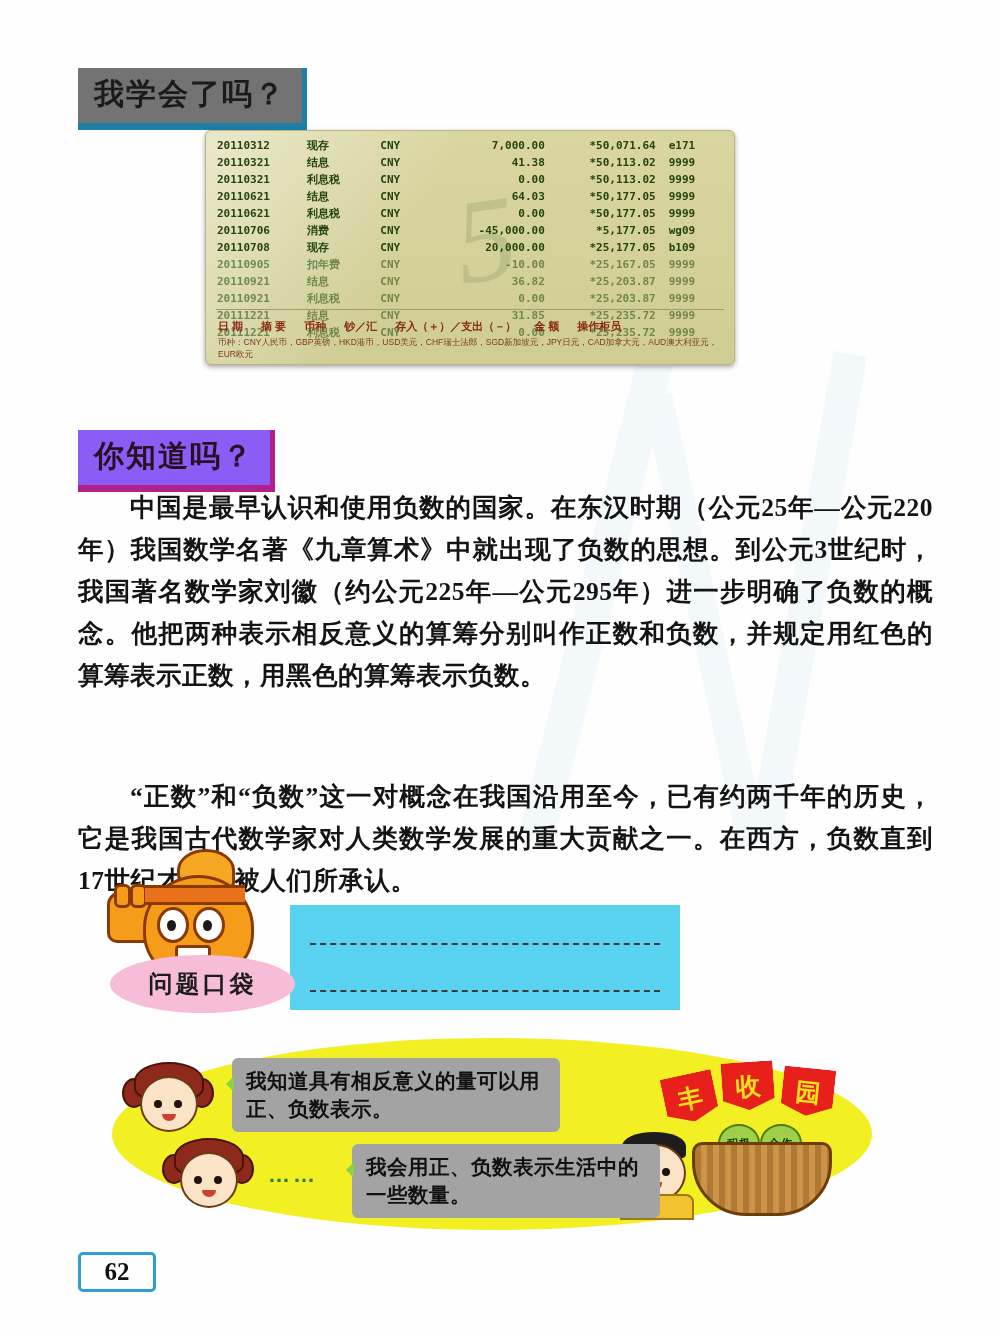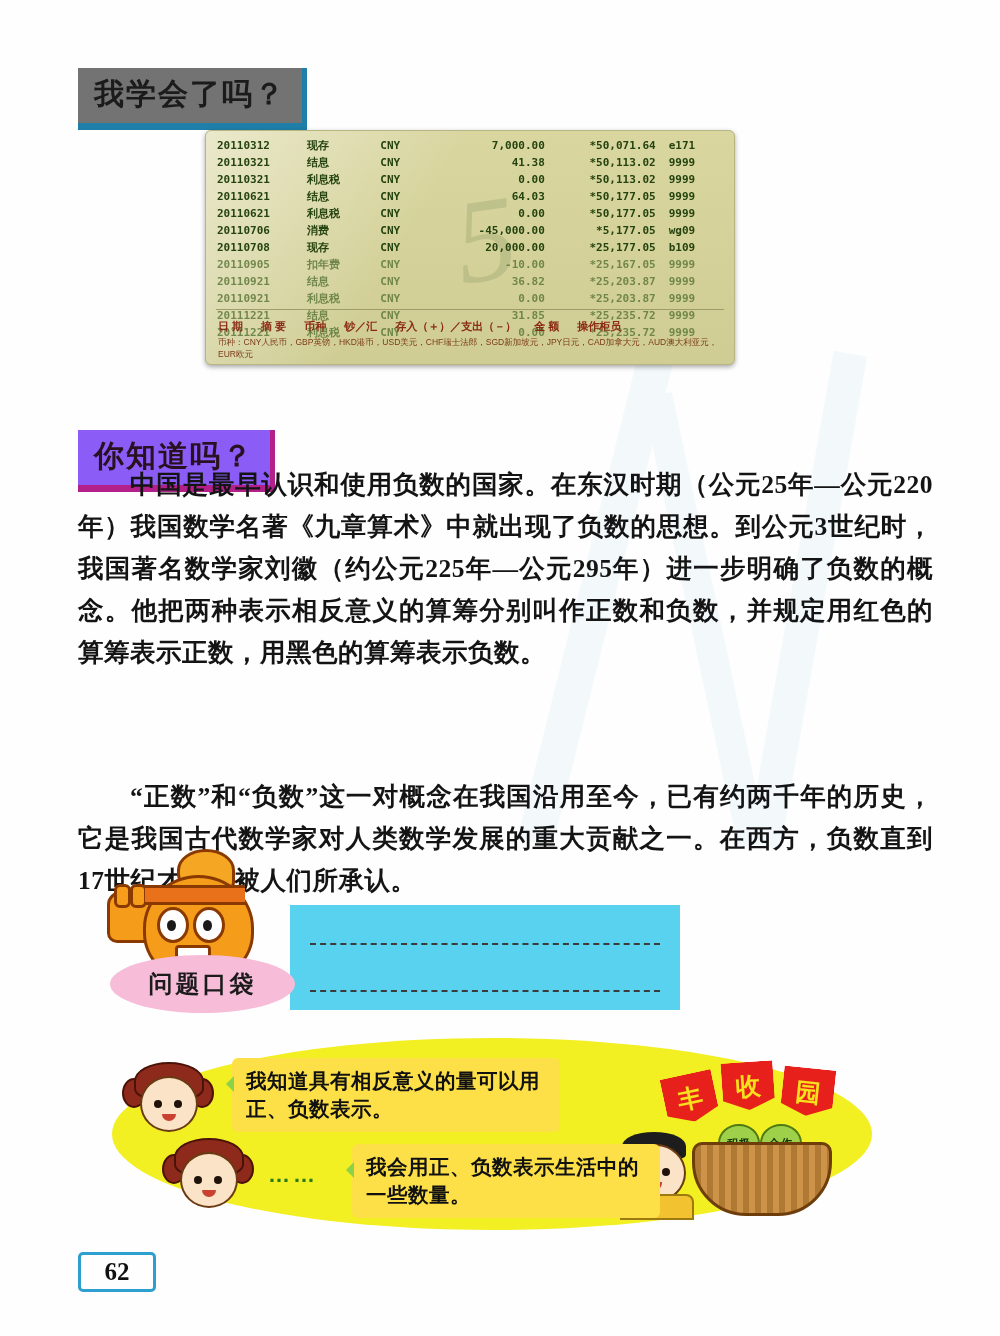--- a/index.html
+++ b/index.html
@@ -159,21 +159,21 @@
     left: 78px;
     width: 855px;
     font-family: "Liberation Serif", serif;
     font-weight: bold;
     font-size: 25.5px;
     line-height: 42px;
     color: #141414;
     text-align: justify;
     letter-spacing: 0.5px;
   }
-  .para.p1 { top: 464px; text-indent: 52px; }
+  .para.p1 { top: 487px; text-indent: 52px; }
   .para.p2 { top: 776px; text-indent: 52px; }
 
   
   .pocket-box {
     position: absolute;
     left: 290px;
     top: 905px;
     width: 390px;
     height: 105px;
     background: #59d2f0;
@@ -288,21 +288,21 @@
     position: absolute;
     left: 112px;
     top: 1038px;
     width: 760px;
     height: 192px;
     background: #f2ef23;
     border-radius: 50%;
   }
   .bubble {
     position: absolute;
-    background: #fde047;
+    background: #a3a3a3;
     border-radius: 6px;
     padding: 9px 14px;
     font-family: "Liberation Serif", serif;
     font-weight: bold;
     font-size: 20.5px;
     line-height: 28px;
     color: #111;
     letter-spacing: 0.5px;
   }
   .bubble.b1 { left: 232px; top: 1058px; width: 300px; }

